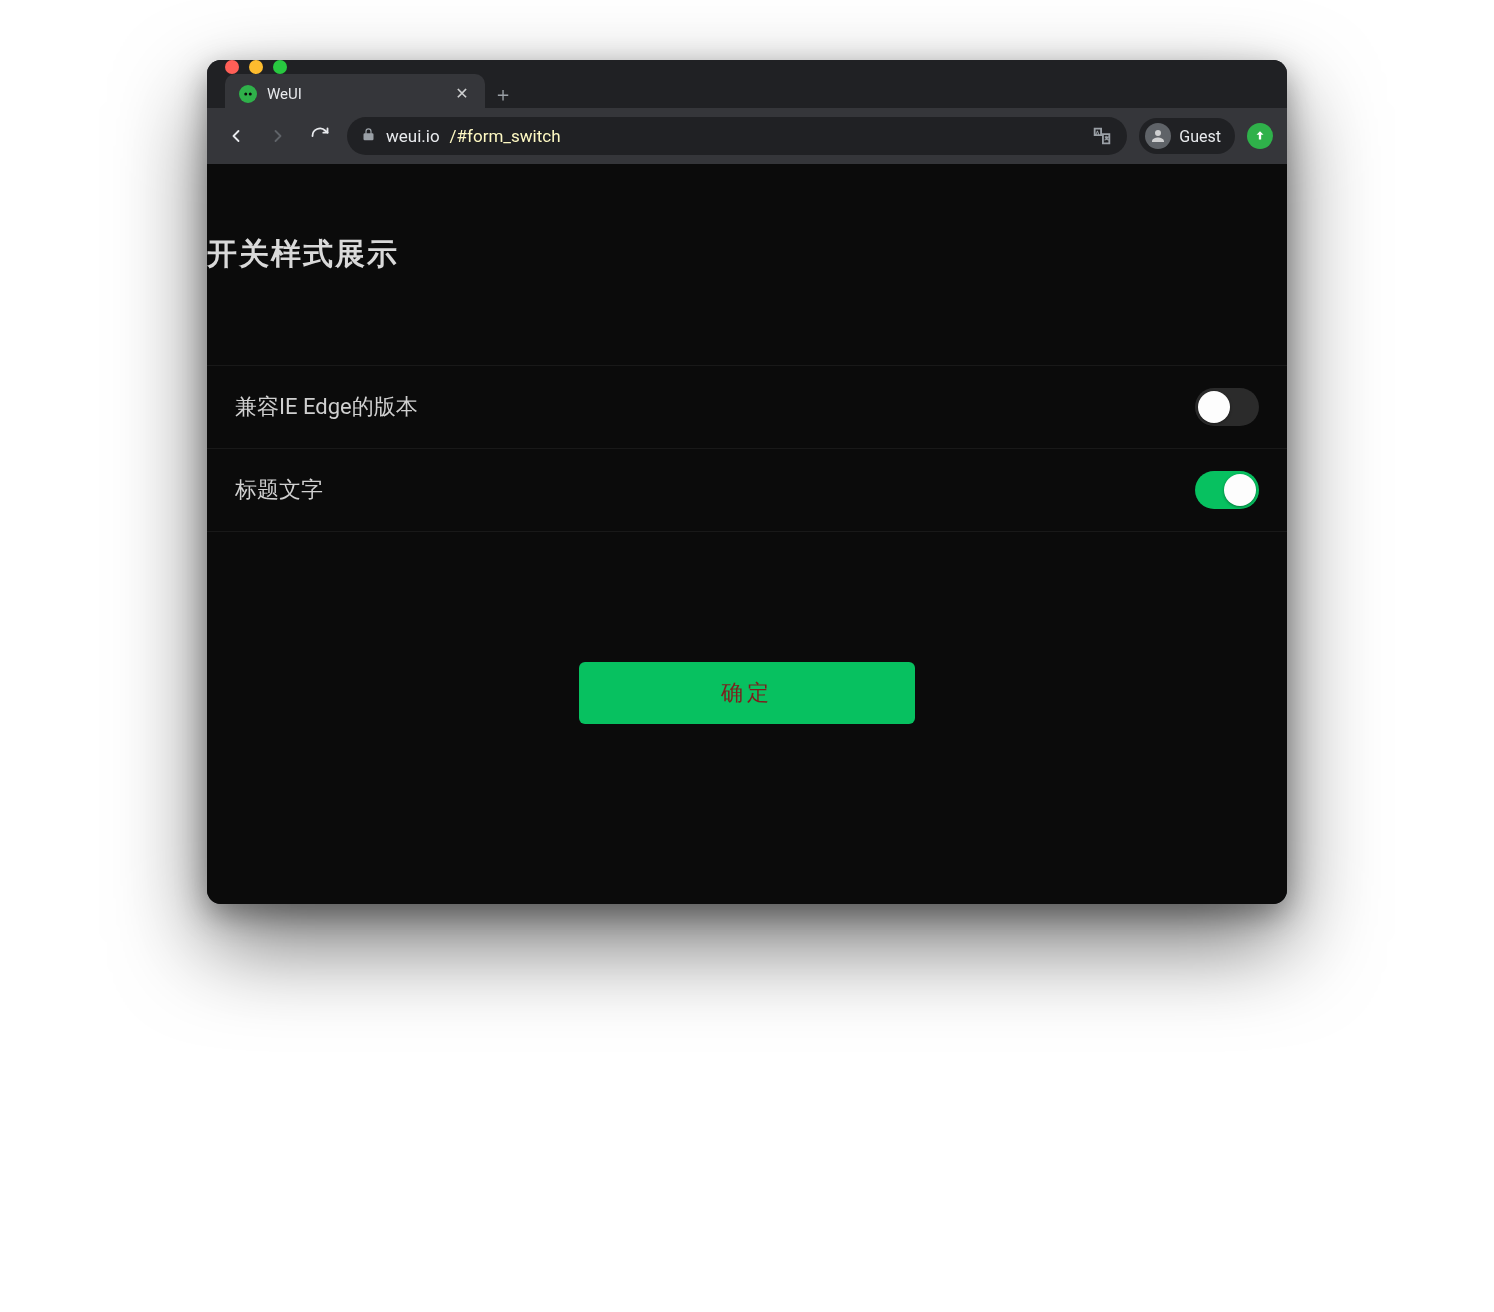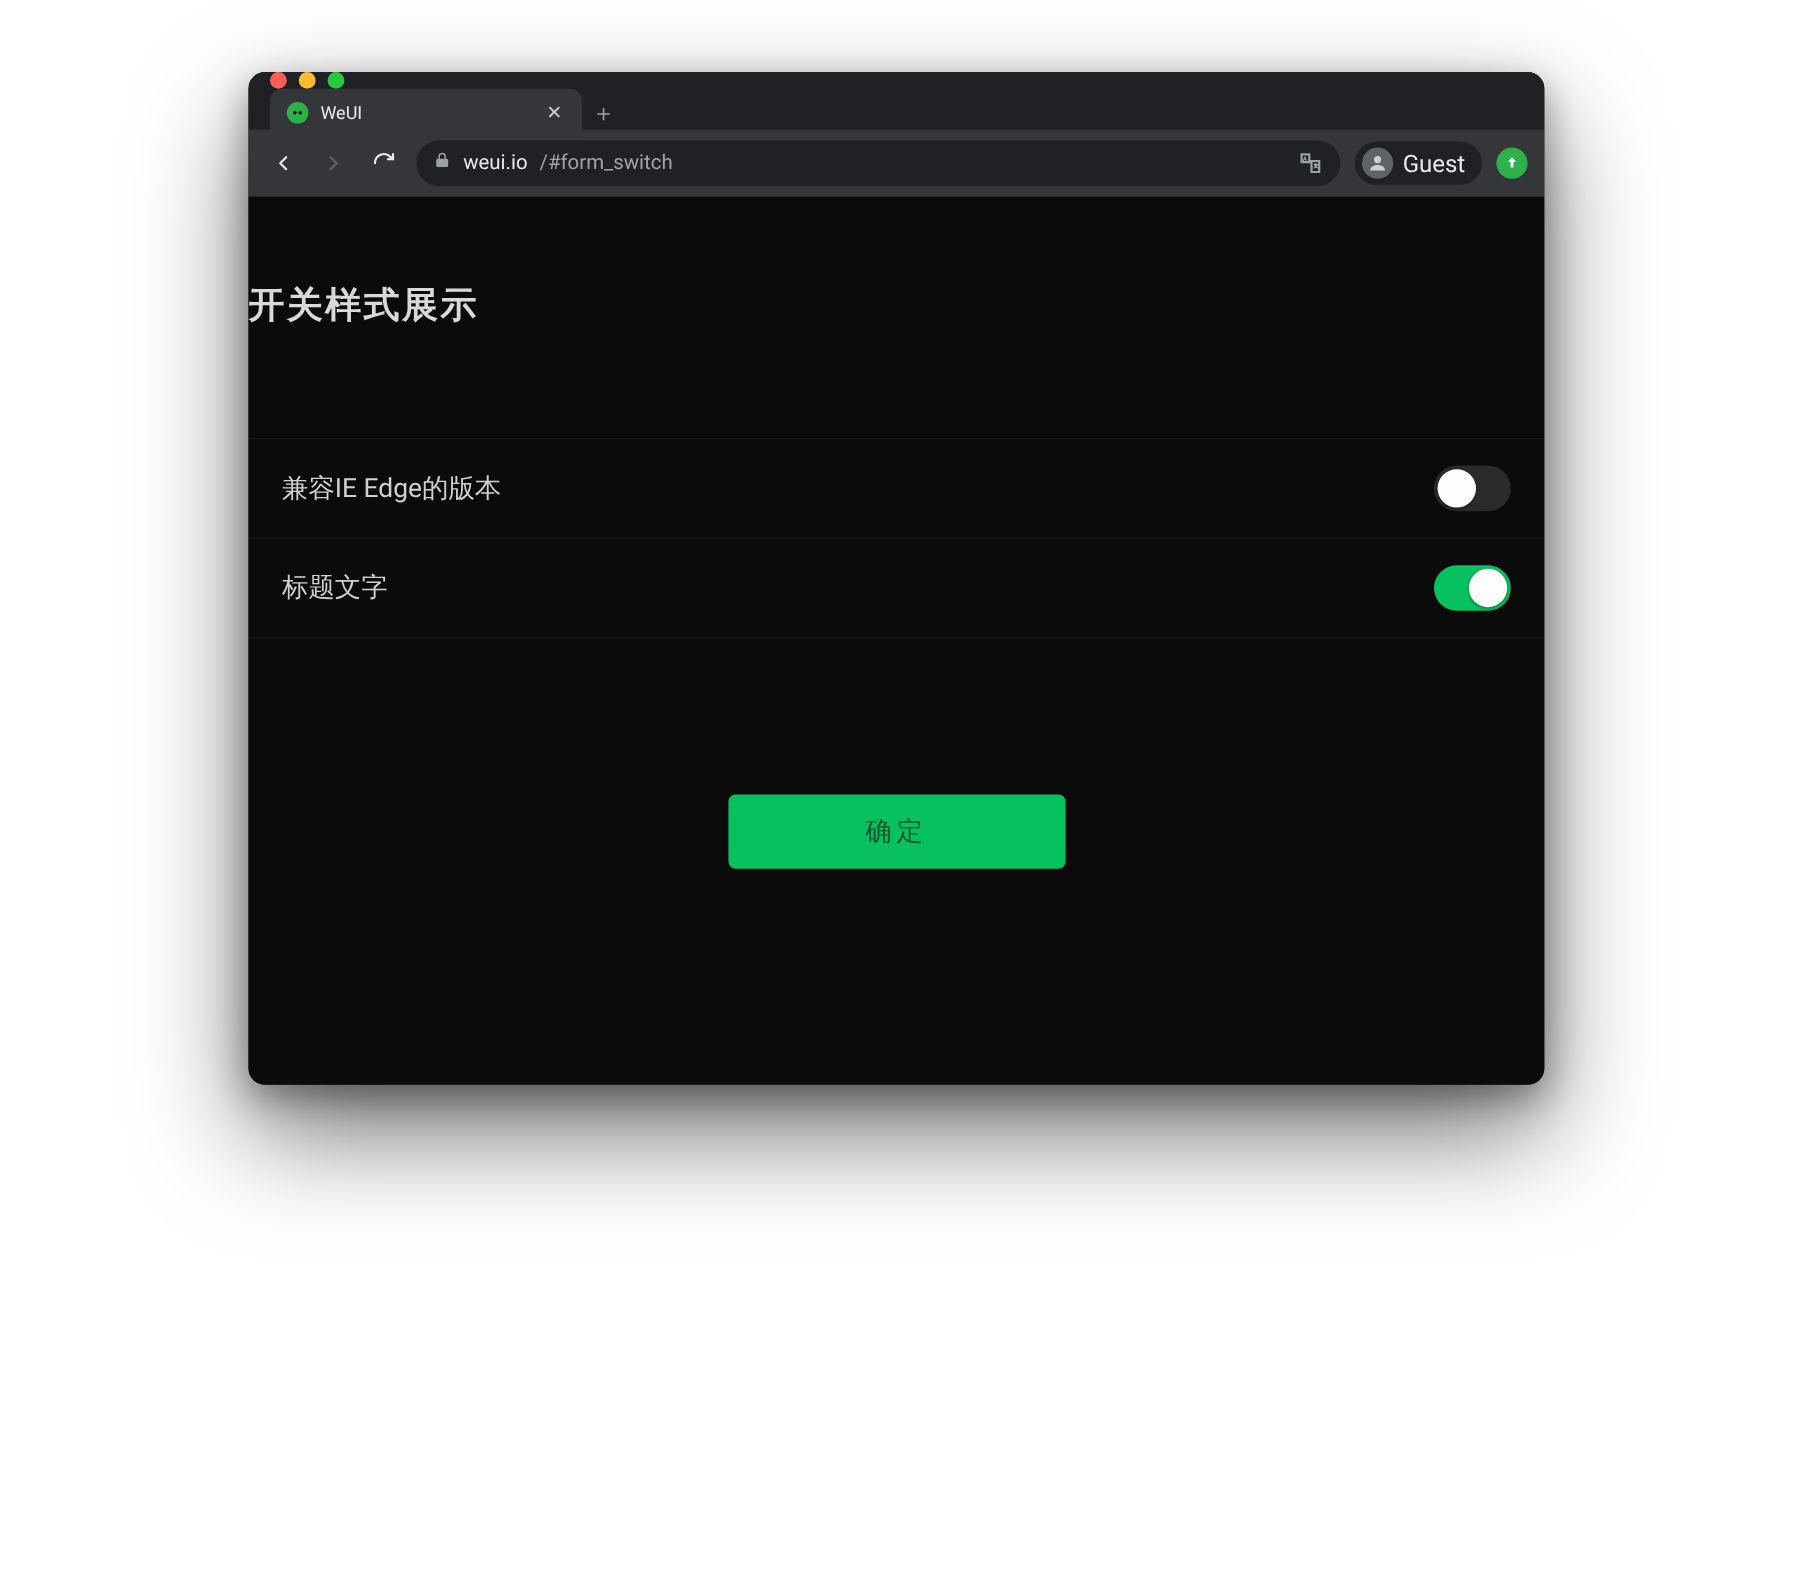--- a/index.html
+++ b/index.html
@@ -101,29 +101,29 @@
     border-radius: 20px;
     display:flex;
     align-items:center;
     padding: 0 14px;
     gap: 10px;
     color:#9aa0a6;
     font-size: 17px;
   }
   .omnibox .lock { color:#9aa0a6; }
   .omnibox .url-host { color:#e8eaed; }
-  .omnibox .url-rest { color:#a3a3a3; }
+  .omnibox .url-rest { color:#fef9c3; }
   .omnibox .spacer { flex:1; }
   .omnibox .translate { color:#9aa0a6; width:22px; height:22px; }
 
   .profile-chip {
     display:flex; align-items:center; gap:8px;
     background:#202124; color:#e8eaed;
     height:36px; padding:0 14px 0 6px; border-radius:18px;
-    font-size:20px; cursor:pointer;
+    font-size:16px; cursor:pointer;
   }
   .profile-chip .avatar {
     width:26px; height:26px; border-radius:50%;
     background:#5f6368; display:flex; align-items:center; justify-content:center;
   }
   .profile-chip .avatar svg { width:18px; height:18px; fill:#cfd0d1; }
 
   .ext-badge {
     width:26px; height:26px; border-radius:50%;
     background:#2fb14a; display:flex; align-items:center; justify-content:center;
@@ -184,27 +184,27 @@
   .switch.on { background:#07c160; }
   .switch.on .knob { left:29px; }
 
   .btn-area {
     margin-top: 130px;
     display:flex;
     justify-content:center;
   }
   .primary-btn {
     background:#07c160;
-    color:#14532d;
+    color:#7f1d1d;
     font-size:22px;
     font-weight:500;
     border:none;
     border-radius:6px;
     padding: 16px 0;
-    width: 281px;
+    width: 336px;
     cursor:pointer;
     letter-spacing: 4px;
   }
 </style>
 </head>
 <body>
 
 <div class="frame">
 
   <div class="titlebar">

